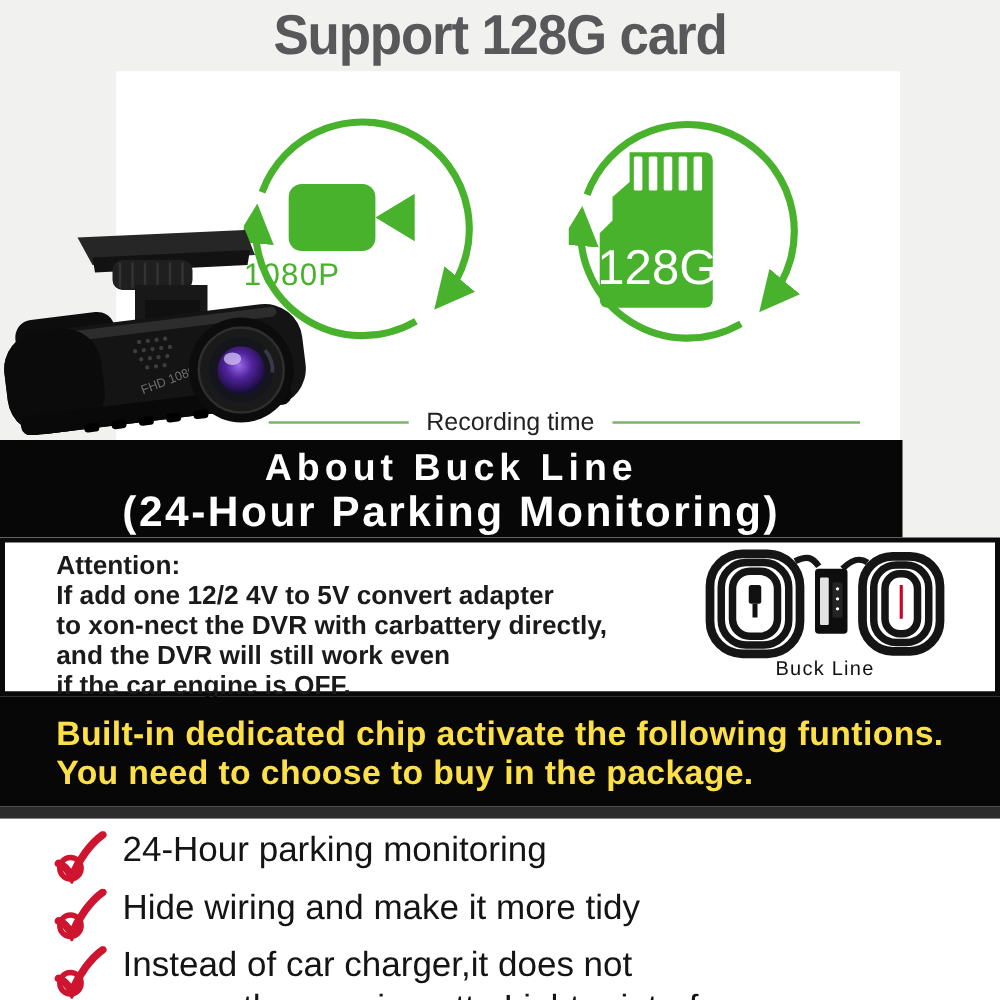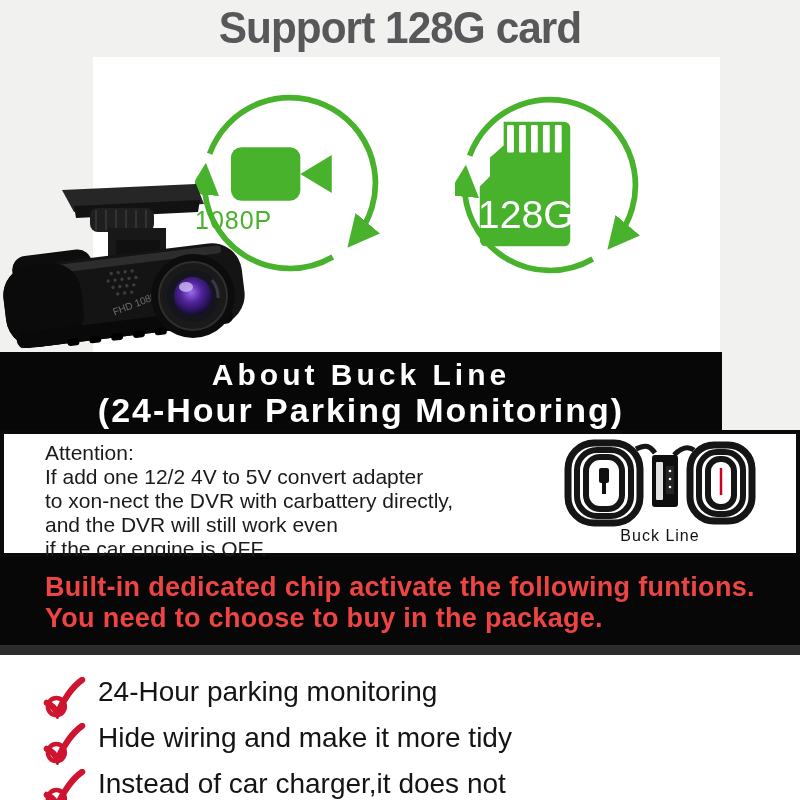--- a/index.html
+++ b/index.html
@@ -43,37 +43,37 @@
     position:absolute; left:0; top:352px; width:722px; height:78px;
     background:#070707; color:#fff; text-align:center;
   }
   .banner1 .l1{padding-top:5px; font-size:30px; font-weight:700; letter-spacing:4px; line-height:35px;}
   .banner1 .l2{font-size:34px; font-weight:700; letter-spacing:2px; line-height:37px;}
   
   .attention-sec{
     position:absolute; left:0; top:430px; width:800px; height:127px;
     background:#ffffff; border:4px solid #0a0a0a; box-sizing:border-box;
   }
-  .attention-text{position:absolute; left:41px; top:7px; font-size:21px; line-height:24px; color:#1a1a1a;}
+  .attention-text{position:absolute; left:41px; top:7px; font-size:21px; line-height:24px; color:#1a1a1a;font-weight:bold;}
   .buckline-img{position:absolute; left:556px; top:3px; width:200px; height:92px;}
   .buckline-caption{
     position:absolute; left:556px; top:93px; width:200px; text-align:center;
     font-size:16px; color:#111; letter-spacing:1px;
   }
   
   .banner2{
     position:absolute; left:0; top:557px; width:800px; height:88px;
-    background:#070707; color:#ef4444;
+    background:#070707; color:#fde047;
   }
   .banner2 .inner{padding:15px 0 0 45px; font-size:27px; font-weight:700; line-height:31px; letter-spacing:.3px;}
   .banner2-strip{position:absolute; left:0; top:645px; width:800px; height:10px; background:#2c2c2c;}
   
   .checklist{
     position:absolute; left:0; top:655px; width:800px; height:145px;
-    background:#ffffff; padding-top:20px; box-sizing:border-box;
+    background:#ffffff; padding-top:8px; box-sizing:border-box;
   }
   .check-item{display:flex; align-items:flex-start; margin:0 0 2px 42px;}
   .check-item svg{width:44px; height:42px; flex:0 0 44px; margin:2px 12px 0 0;}
   .check-item .txt{font-size:28px; line-height:34px; color:#141414; white-space:pre-line;}
 </style>
 </head>
 <body>
 
 <div class="page">
 
@@ -183,20 +183,25 @@
         <circle cx="193" cy="116" r="42" fill="#0c0c0c"></circle>
         <circle cx="193" cy="116" r="34" fill="#1a1a1a" stroke="#2e2e2e" stroke-width="2"></circle>
         <circle cx="193" cy="116" r="26" fill="#15151d"></circle>
         <circle cx="193" cy="116" r="19" fill="url(#lensGrad)"></circle>
         <ellipse cx="186" cy="107" rx="7" ry="5" fill="#cdbbf0" opacity=".8"></ellipse>
         <path d="M 212,100 A 26,26 0 0 1 218,118" stroke="#4a4a5a" stroke-width="3" fill="none" opacity=".7"></path>
       </g>
     </svg>
   </div>
 
+  <div class="recording-row">
+    <div class="rec-line left"></div>
+    <div class="rec-text">Recording time</div>
+    <div class="rec-line right"></div>
+  </div>
 
   <div class="banner1">
     <div class="l1">About Buck Line</div>
     <div class="l2">(24-Hour Parking Monitoring)</div>
   </div>
 
   <div class="attention-sec">
     <div class="attention-text">
       <div>Attention:</div>
       <div>If add one 12/2 4V to 5V convert adapter</div>

